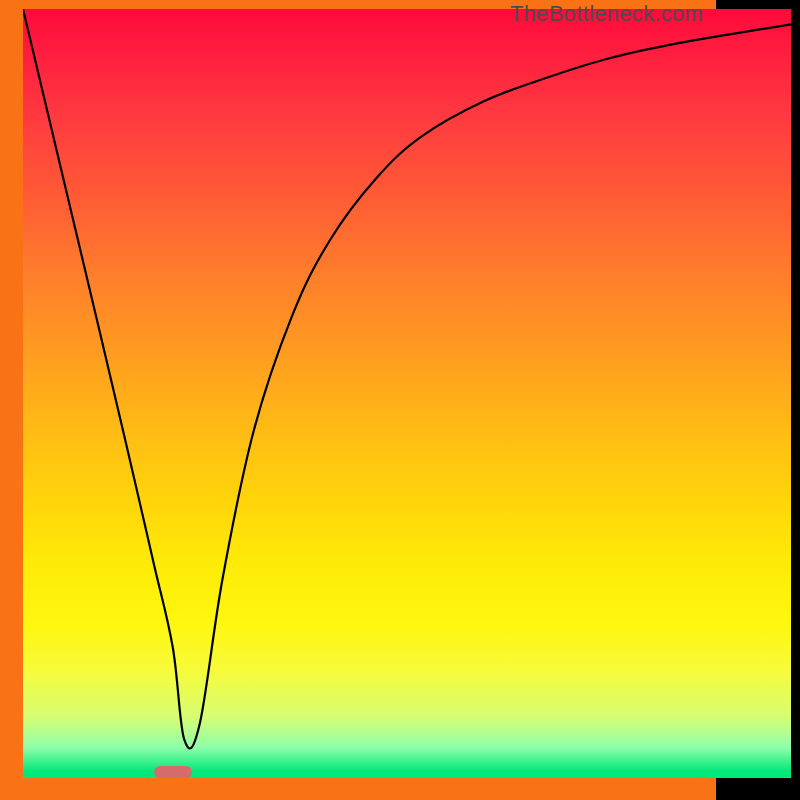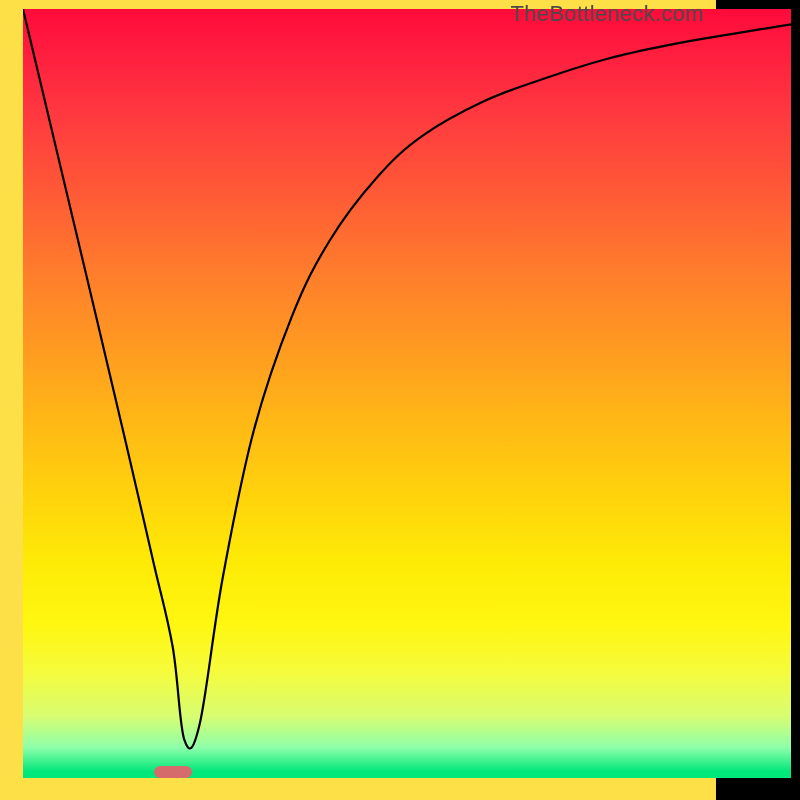--- a/index.html
+++ b/index.html
@@ -1,20 +1,20 @@
 <!DOCTYPE html>
 <html><head>
 <meta charset="utf-8">
 <style>
   html, body { margin: 0; padding: 0; width: 800px; height: 800px; overflow: hidden; background: #000; }
   .frame {
     position: relative;
     width: 716px;
     height: 800px;
-    background: #fde047;
+    background: #f97316;
     text-align: right;
   }
   .plot {
     position: absolute;
     left: 23px;
     top: 9px;
     width: 768px;
     height: 769px;
     overflow: hidden;
   }

